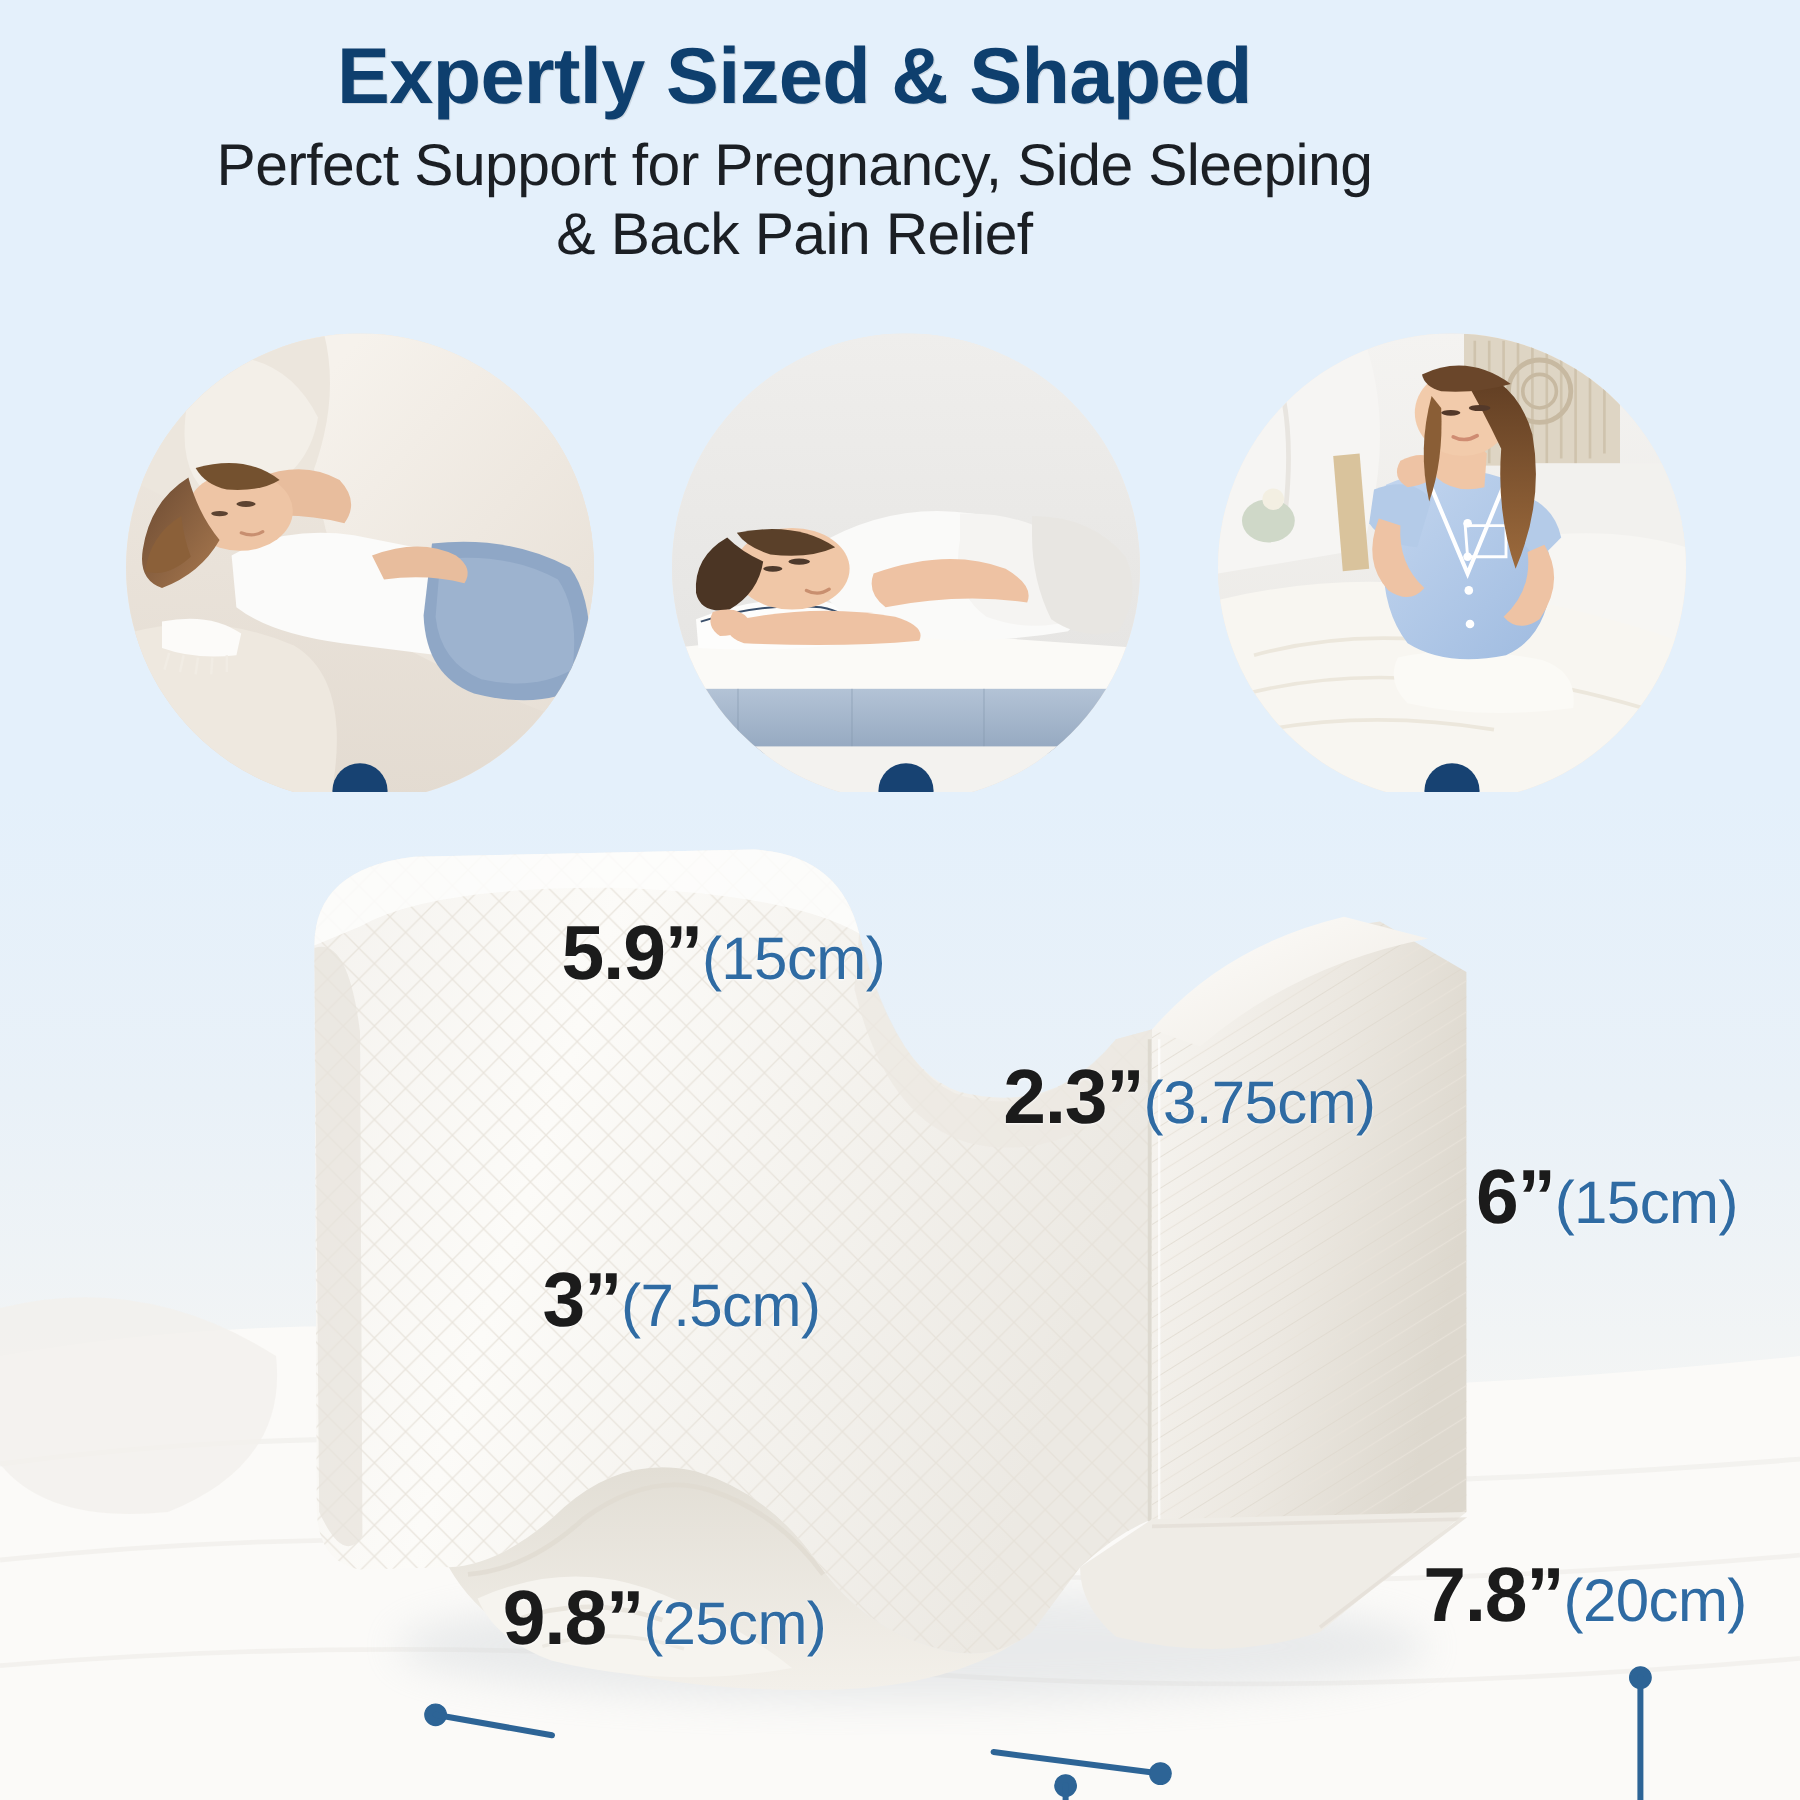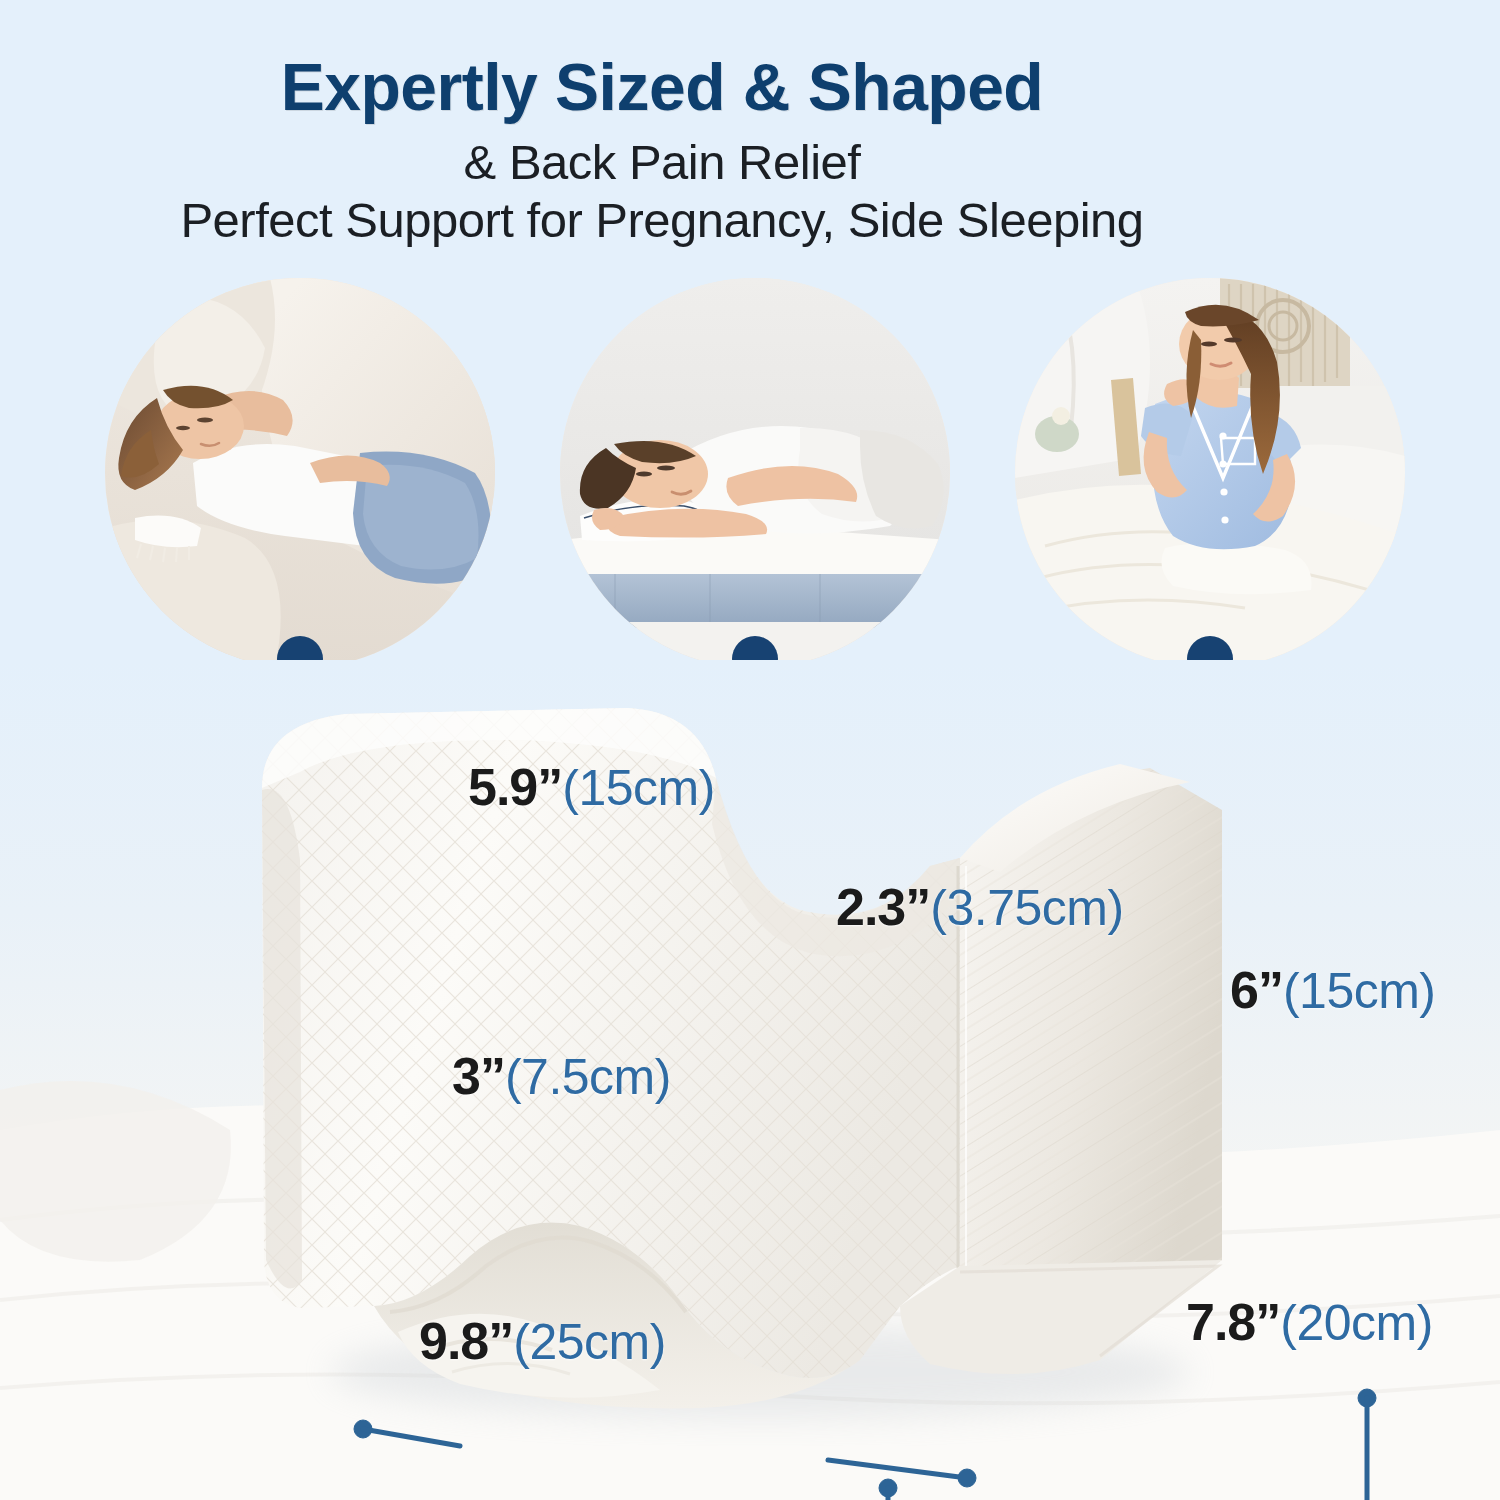--- a/index.html
+++ b/index.html
@@ -5,21 +5,21 @@
   * { margin:0; padding:0; box-sizing:border-box; }
   html,body { width:1500px; height:1500px; }
   body {
     background:#e4f0fb;
     font-family:"Liberation Sans", sans-serif;
     position:relative;
     overflow:hidden;
   }
 
   
-  #header { position:absolute; top:0; left:0; width:1324px; height:260px; text-align:center;margin-top:24px; }
+  #header { position:absolute; top:0; left:0; width:1324px; height:260px; text-align:center; }
   #title {
     font-size:66px; font-weight:bold; color:#0e3f6e;
     letter-spacing:-0.5px; line-height:1.0; padding-top:30px;
     text-shadow:1px 1px 0 rgba(0,0,0,.10);
   }
   #subtitle {
     font-size:49px; color:#1b1f24; line-height:1.18;
     padding-top:14px; font-weight:400; letter-spacing:-0.5px;
   }
 
@@ -42,38 +42,38 @@
   
   #stage { position:absolute; left:0; top:660px; width:1500px; height:840px; }
   #stage > svg { position:absolute; left:0; top:0; }
 
   
   .dim {
     position:absolute; white-space:nowrap;
     font-weight:bold; color:#1b1b1b;
     text-shadow:0 1px 2px rgba(255,255,255,.85);
   }
-  .dim .in { font-size:52px; font-weight:bold; letter-spacing:-1px; }
+  .dim .in { font-size:64px; font-weight:bold; letter-spacing:-1px; }
   .dim .cm { font-size:50px; font-weight:400; color:#2f6ba3; letter-spacing:-0.5px; }
 
   #dim-top-width  { left:468px;  top:757px; }
   #dim-notch      { left:836px;  top:877px; }
   #dim-left-h     { left:452px;  top:1046px; }
   #dim-right-h    { left:1230px; top:960px; }
   #dim-depth      { left:1186px; top:1292px; }
   #dim-width      { left:419px;  top:1290px;margin-top:21px; }
 </style>
 </head>
 <body>
 
 <div id="header">
   <div id="title">Expertly Sized &amp; Shaped</div>
   <div id="subtitle">
+    <div>Perfect Support for Pregnancy, Side Sleeping</div>
     <div>&amp; Back Pain Relief</div>
-    <div>Perfect Support for Pregnancy, Side Sleeping</div>
   </div>
 </div>
 
 <div class="photo-wrap" id="photo-1">
   <div class="photo">
     <svg viewBox="0 0 390 390" preserveAspectRatio="xMidYMid slice">
       <defs>
         <linearGradient id="p1bed" x1="0" y1="0" x2="0" y2="1">
           <stop offset="0" stop-color="#efe9e1"></stop>
             <stop offset="1" stop-color="#e3dbd1"></stop>

